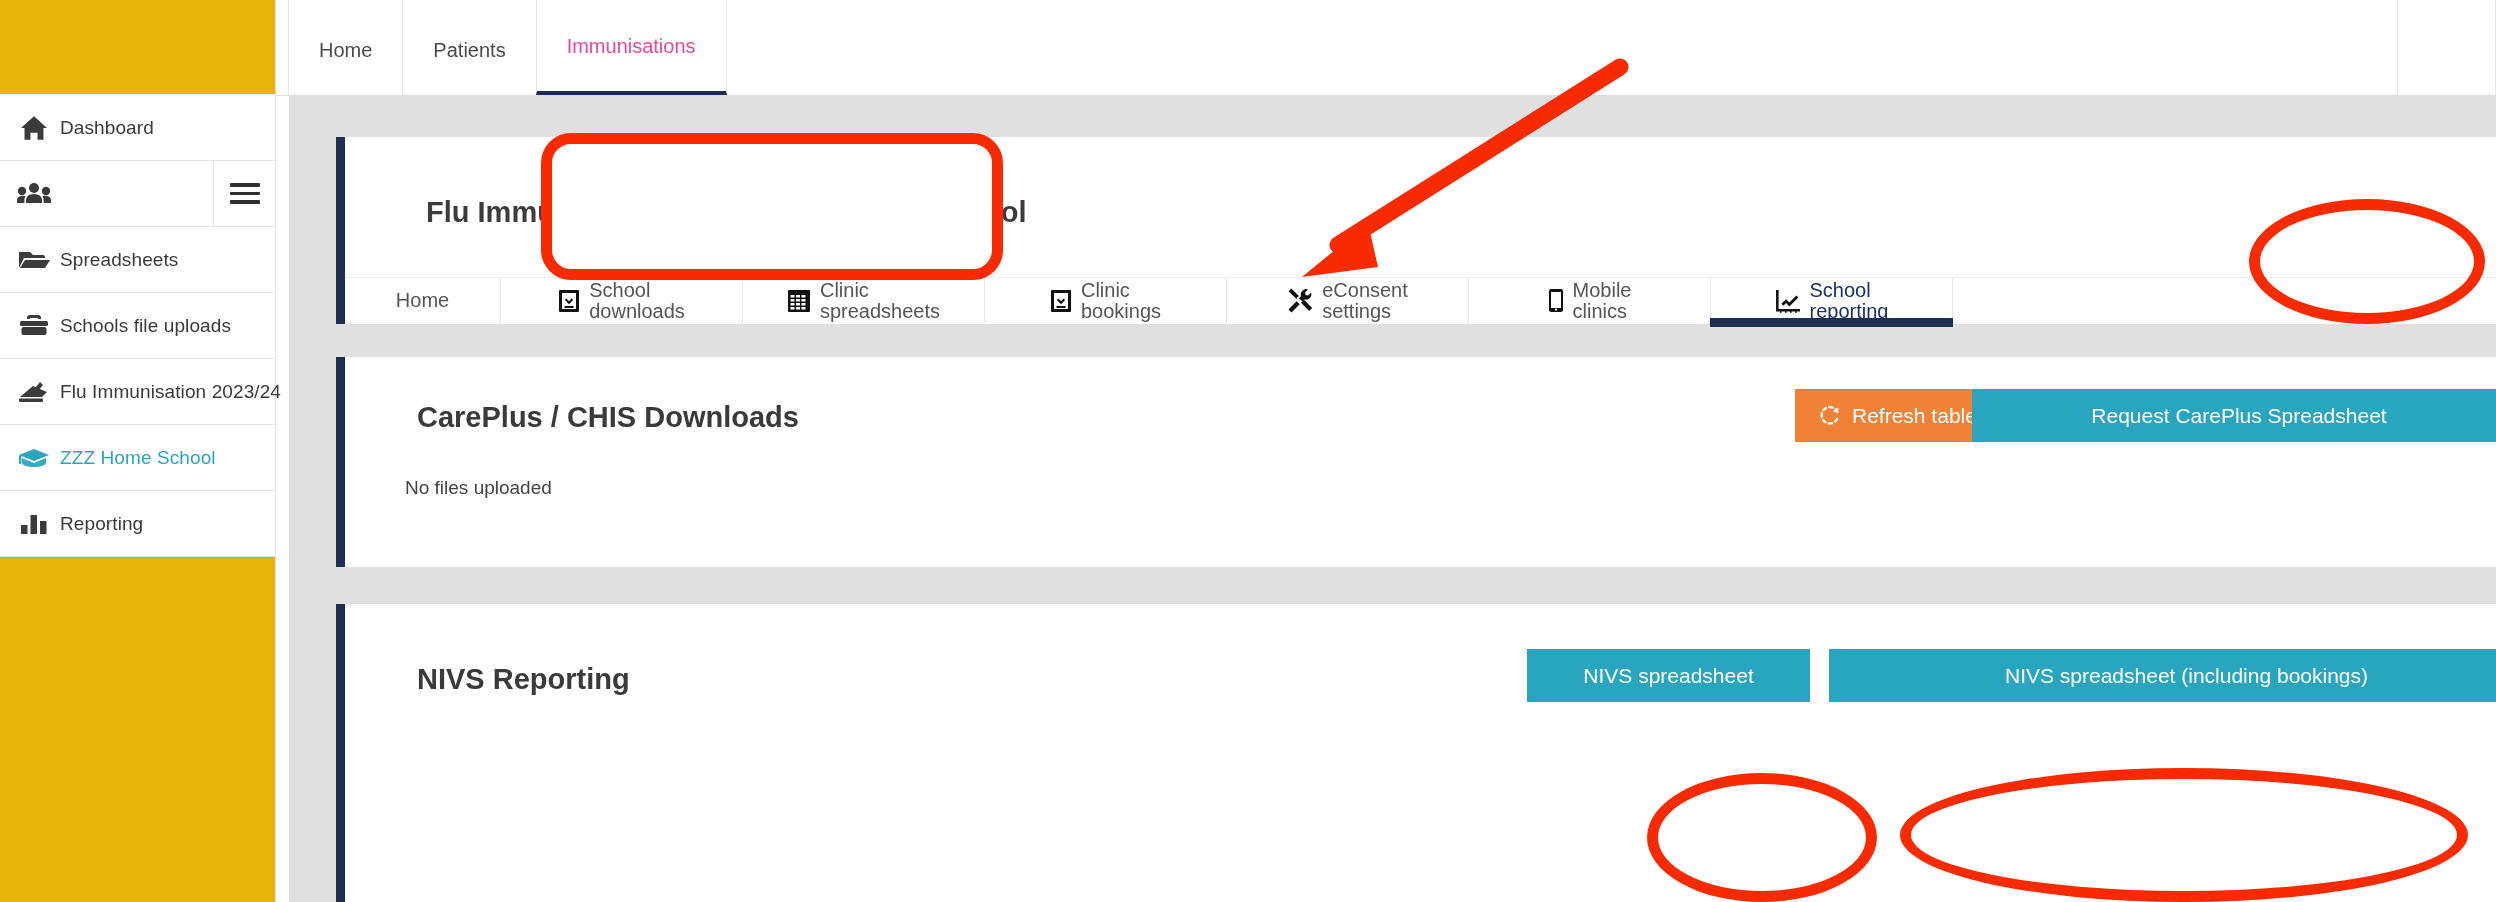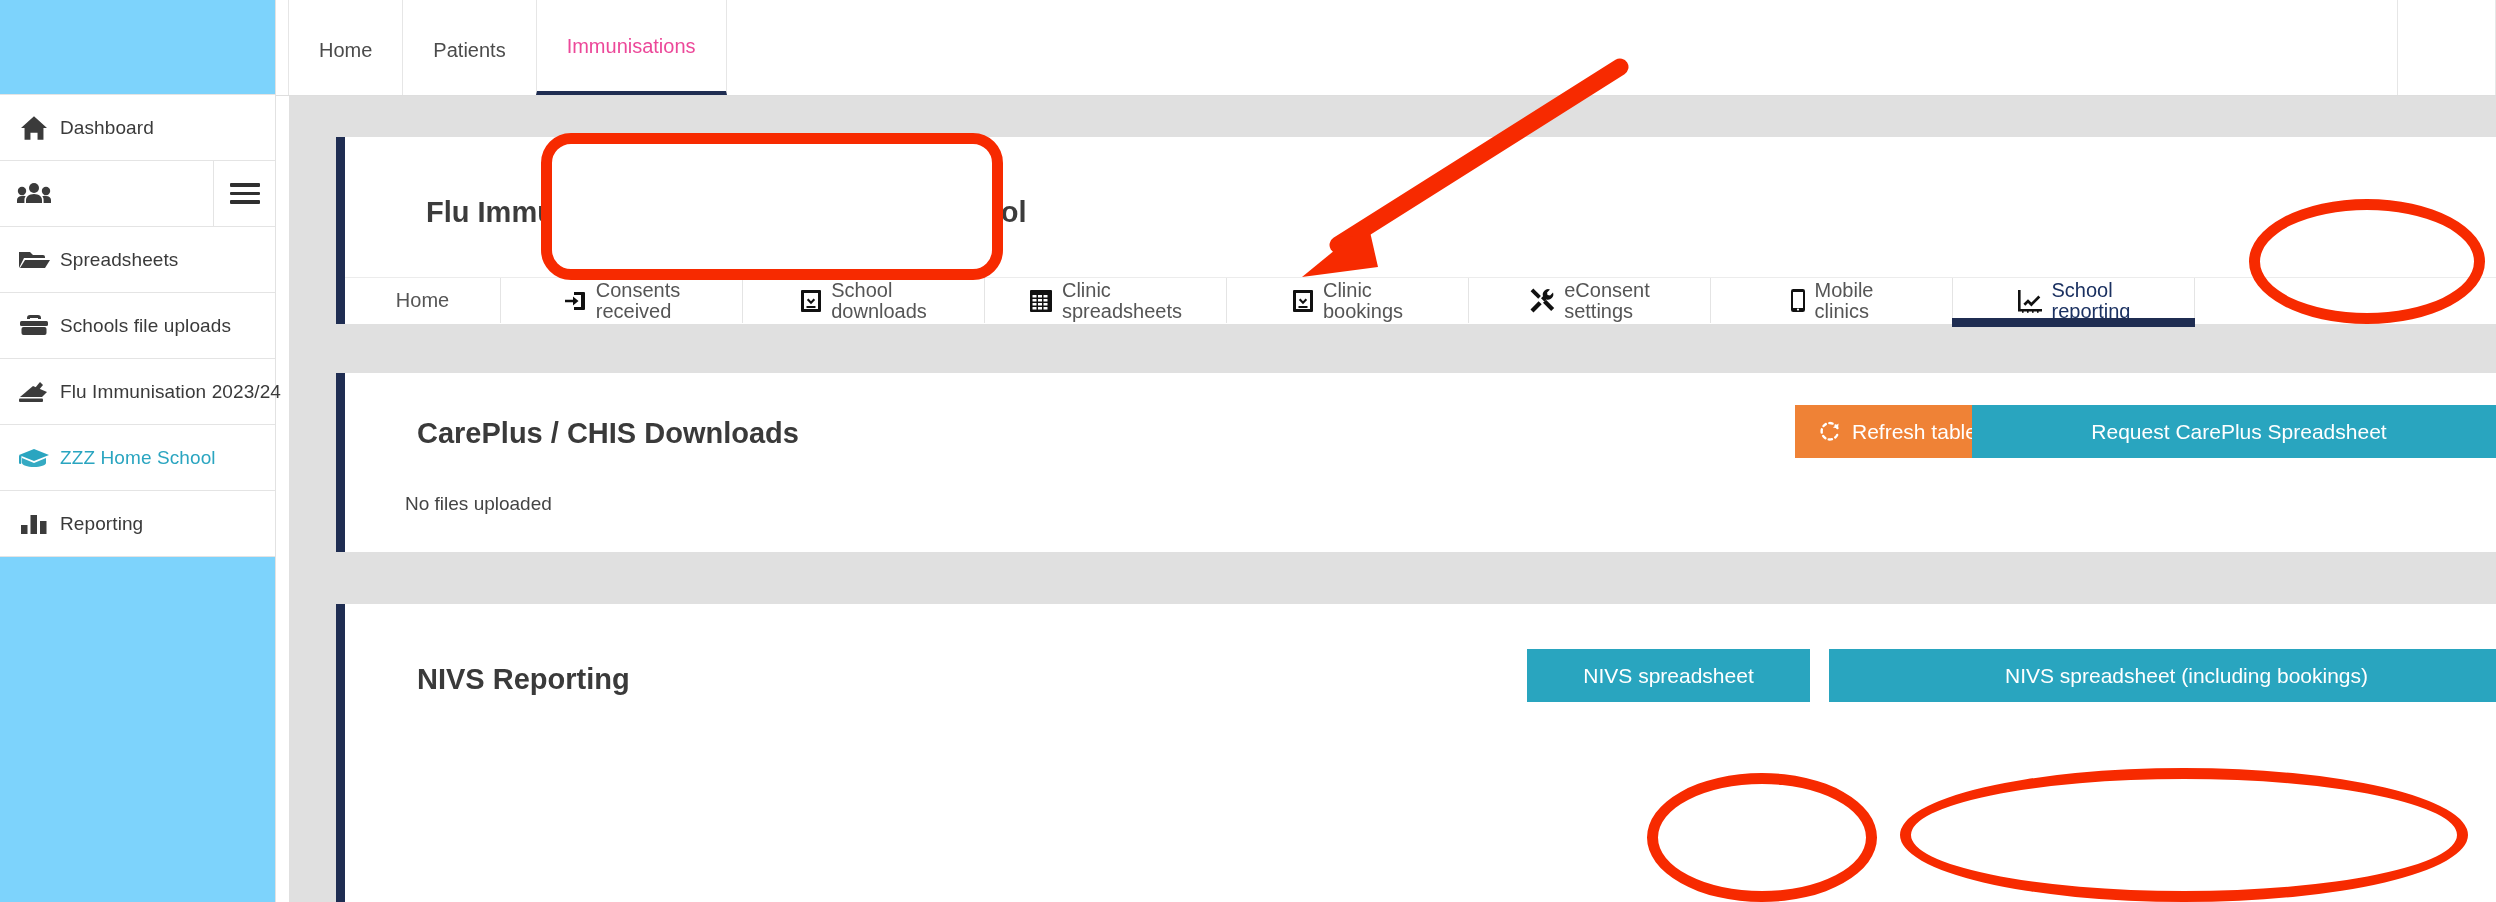--- a/index.html
+++ b/index.html
@@ -9,21 +9,21 @@
     background: #ffffff;
     font-family: "Liberation Sans", sans-serif;
     -webkit-font-smoothing: antialiased;
   }
   #root { position: relative; width: 2496px; height: 902px; }
 
   
   .sidebar {
     position: absolute; left: 0; top: 0;
     width: 276px; height: 902px;
-    background: #7dd3fc;
+    background: #eab308;
     border-right: 1px solid #e2e2e2;
     z-index: 5;
   }
   .sidebar-top-blank {
     height: 95px;
     border-bottom: 1px solid #e4e4e4;
   }
   .sb-item {
     position: relative;
     height: 66px;
@@ -305,30 +305,20 @@
 
     <section class="card card-header" style="top:41px;height:187px;">
       <h1 class="card-title">Flu Immunisation 2023/24 / ZZZ Test School</h1>
 
       <div class="subnav">
 
         <div class="subnav-tab home">
           <span class="st-label">Home</span>
         </div>
 
-        <div class="subnav-tab wide">
-          <span class="st-icon">
-            <svg width="24" height="24" viewBox="0 0 24 24" fill="currentColor">
-              <path d="M11 3h10a1 1 0 0 1 1 1v16a1 1 0 0 1-1 1H11v-3h7V6h-7V3z"></path>
-              <path d="M10 7.5 15.5 12 10 16.5V13.3H2v-2.6h8V7.5z"></path>
-            </svg>
-          </span>
-          <span class="st-label">Consents
-received</span>
-        </div>
 
         <div class="subnav-tab wide">
           <span class="st-icon">
             <svg width="22" height="24" viewBox="0 0 22 24" fill="currentColor">
               <path d="M2 1h18a1 1 0 0 1 1 1v20a1 1 0 0 1-1 1H2a1 1 0 0 1-1-1V2a1 1 0 0 1 1-1zm2 3v16h14V4H4z"></path>
               <path d="M11 5.5 11 12.2 8.4 9.6 6.9 11.1 11 15.2l4.1-4.1-1.5-1.5-2.6 2.6V5.5z"></path>
               <rect x="6.5" y="17" width="9" height="2"></rect>
             </svg>
           </span>
           <span class="st-label">School
@@ -392,21 +382,21 @@
               <rect x="15" y="21.4" width="1.6" height="2.4"></rect>
               <rect x="20" y="21.4" width="1.6" height="2.4"></rect>
             </svg>
           </span>
           <span class="st-label">School
 reporting</span>
         </div>
       </div>
     </section>
 
-    <section class="card card-body" style="top:277px;height:179px;text-decoration:underline;">
+    <section class="card card-body" style="top:261px;height:210px;text-decoration:underline;">
       <h2 class="card-h2" style="left:72px;top:44px;">CarePlus / CHIS Downloads</h2>
 
       <button class="btn btn-orange" style="left:1450px;top:32px;">
         <span>
           <svg width="22" height="22" viewBox="0 0 22 22" fill="none" stroke="currentColor" stroke-width="2.4" stroke-linecap="round">
             <path d="M18.4 7.1A8.2 8.2 0 1 0 19 11" stroke-dasharray="3.2 3.6"></path>
             <path d="M19.6 2.4 18.9 7.6 13.8 6.6" fill="currentColor" stroke="none"></path>
           </svg>
         </span>
         <span>Refresh table</span>

